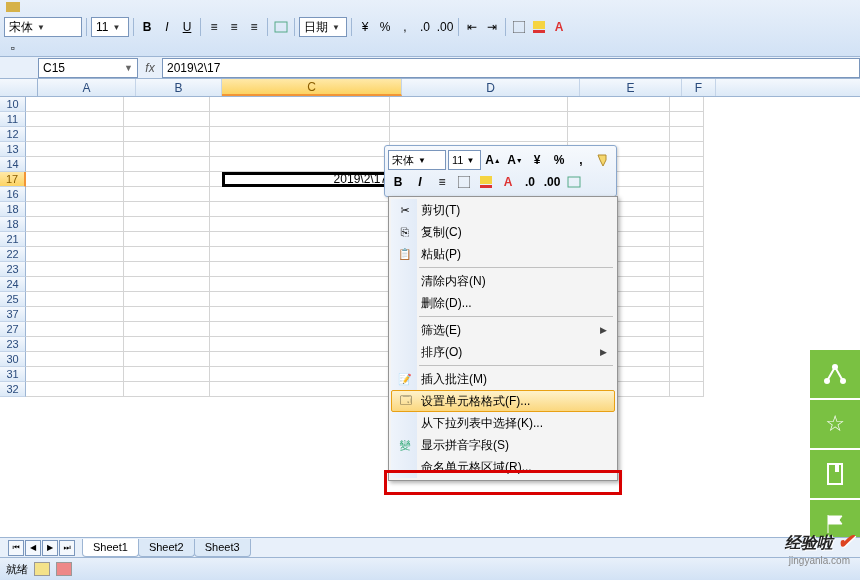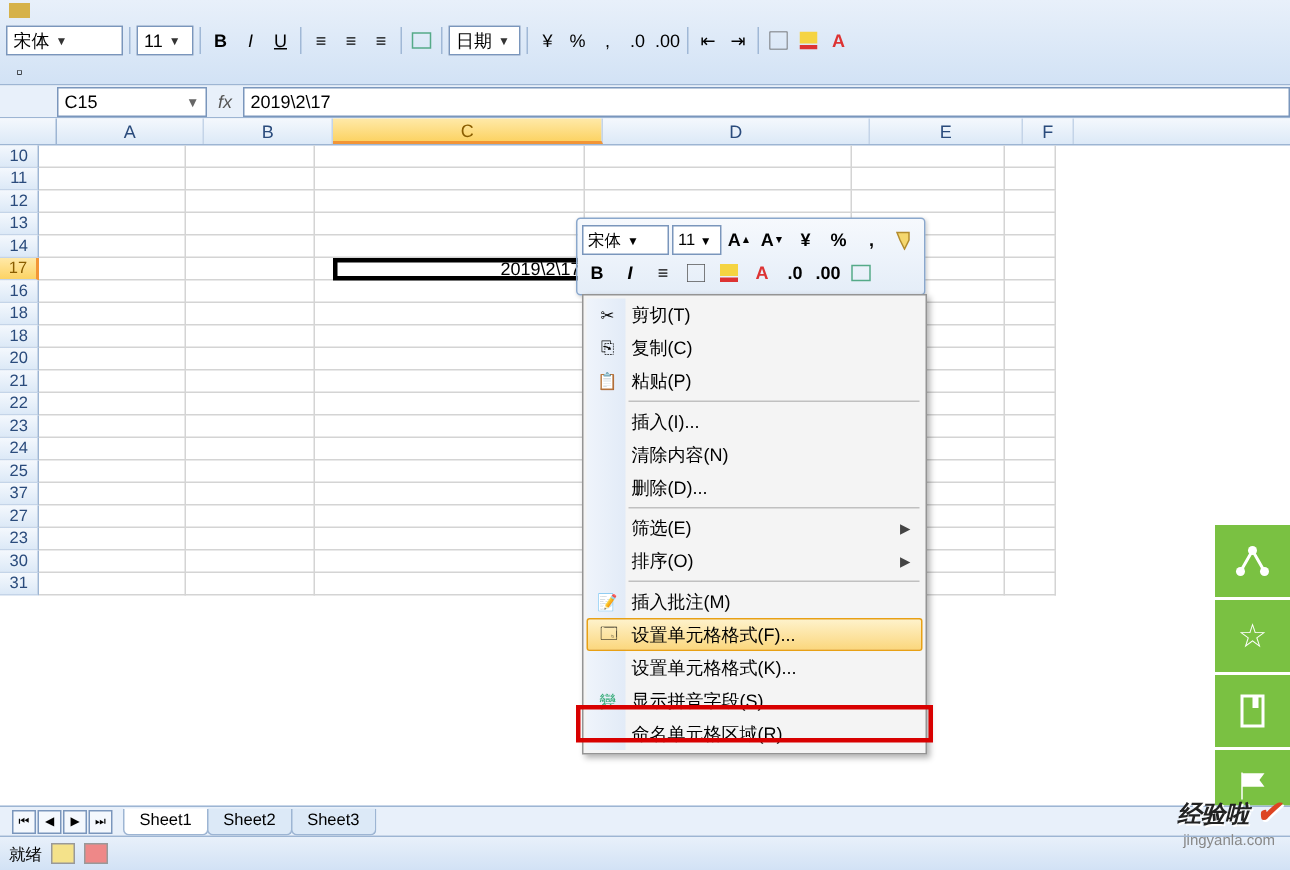--- a/index.html
+++ b/index.html
@@ -247,29 +247,20 @@
       <div class="row">
         <div class="row-h">18</div>
         <div class="cell" style="width: 98px;"></div>
         <div class="cell" style="width: 86px;"></div>
         <div class="cell" style="width: 180px;"></div>
         <div class="cell" style="width: 178px;"></div>
         <div class="cell" style="width: 102px;"></div>
         <div class="cell" style="width: 34px;"></div>
       </div>
       <div class="row">
-        <div class="row-h">20</div>
-        <div class="cell" style="width: 98px;"></div>
-        <div class="cell" style="width: 86px;"></div>
-        <div class="cell" style="width: 180px;"></div>
-        <div class="cell" style="width: 178px;"></div>
-        <div class="cell" style="width: 102px;"></div>
-        <div class="cell" style="width: 34px;"></div>
-      </div>
-      <div class="row">
         <div class="row-h">21</div>
         <div class="cell" style="width: 98px;"></div>
         <div class="cell" style="width: 86px;"></div>
         <div class="cell" style="width: 180px;"></div>
         <div class="cell" style="width: 178px;"></div>
         <div class="cell" style="width: 102px;"></div>
         <div class="cell" style="width: 34px;"></div>
       </div>
       <div class="row">
         <div class="row-h">22</div>
@@ -338,20 +329,29 @@
         <div class="row-h">30</div>
         <div class="cell" style="width: 98px;"></div>
         <div class="cell" style="width: 86px;"></div>
         <div class="cell" style="width: 180px;"></div>
         <div class="cell" style="width: 178px;"></div>
         <div class="cell" style="width: 102px;"></div>
         <div class="cell" style="width: 34px;"></div>
       </div>
       <div class="row">
         <div class="row-h">31</div>
+        <div class="cell" style="width: 98px;"></div>
+        <div class="cell" style="width: 86px;"></div>
+        <div class="cell" style="width: 180px;"></div>
+        <div class="cell" style="width: 178px;"></div>
+        <div class="cell" style="width: 102px;"></div>
+        <div class="cell" style="width: 34px;"></div>
+      </div>
+      <div class="row">
+        <div class="row-h">32</div>
         <div class="cell" style="width: 98px;"></div>
         <div class="cell" style="width: 86px;"></div>
         <div class="cell" style="width: 180px;"></div>
         <div class="cell" style="width: 178px;"></div>
         <div class="cell" style="width: 102px;"></div>
         <div class="cell" style="width: 34px;"></div>
       </div>
     </div>
 
   <div class="sel-outline" style="left:222px; top:93px; width:180px; height:15px;"></div>
@@ -427,23 +427,20 @@
   <div class="ctx-item">
       <span class="ico">⎘</span>
       <span>复制(C)</span>
     </div>
   <div class="ctx-item">
       <span class="ico">📋</span>
       <span>粘贴(P)</span>
     </div>
   <div class="ctx-sep"></div>
   <div class="ctx-item">
-      <span>插入(I)...</span>
-    </div>
-  <div class="ctx-item">
       <span>清除内容(N)</span>
     </div>
   <div class="ctx-item">
       <span>删除(D)...</span>
     </div>
   <div class="ctx-sep"></div>
   <div class="ctx-item">
       <span>筛选(E)</span>
       <span class="arrow">▶</span>
     </div>
@@ -454,21 +451,21 @@
   <div class="ctx-sep"></div>
   <div class="ctx-item">
       <span class="ico">📝</span>
       <span>插入批注(M)</span>
     </div>
   <div class="ctx-item highlighted">
       <span class="ico">🗔</span>
       <span>设置单元格格式(F)...</span>
     </div>
   <div class="ctx-item">
-      <span>设置单元格格式(K)...</span>
+      <span>从下拉列表中选择(K)...</span>
     </div>
   <div class="ctx-item">
       <span class="ico" style="color:#3a7;">變</span>
       <span>显示拼音字段(S)</span>
     </div>
   <div class="ctx-item">
       <span>命名单元格区域(R)...</span>
     </div>
 </div>
 

